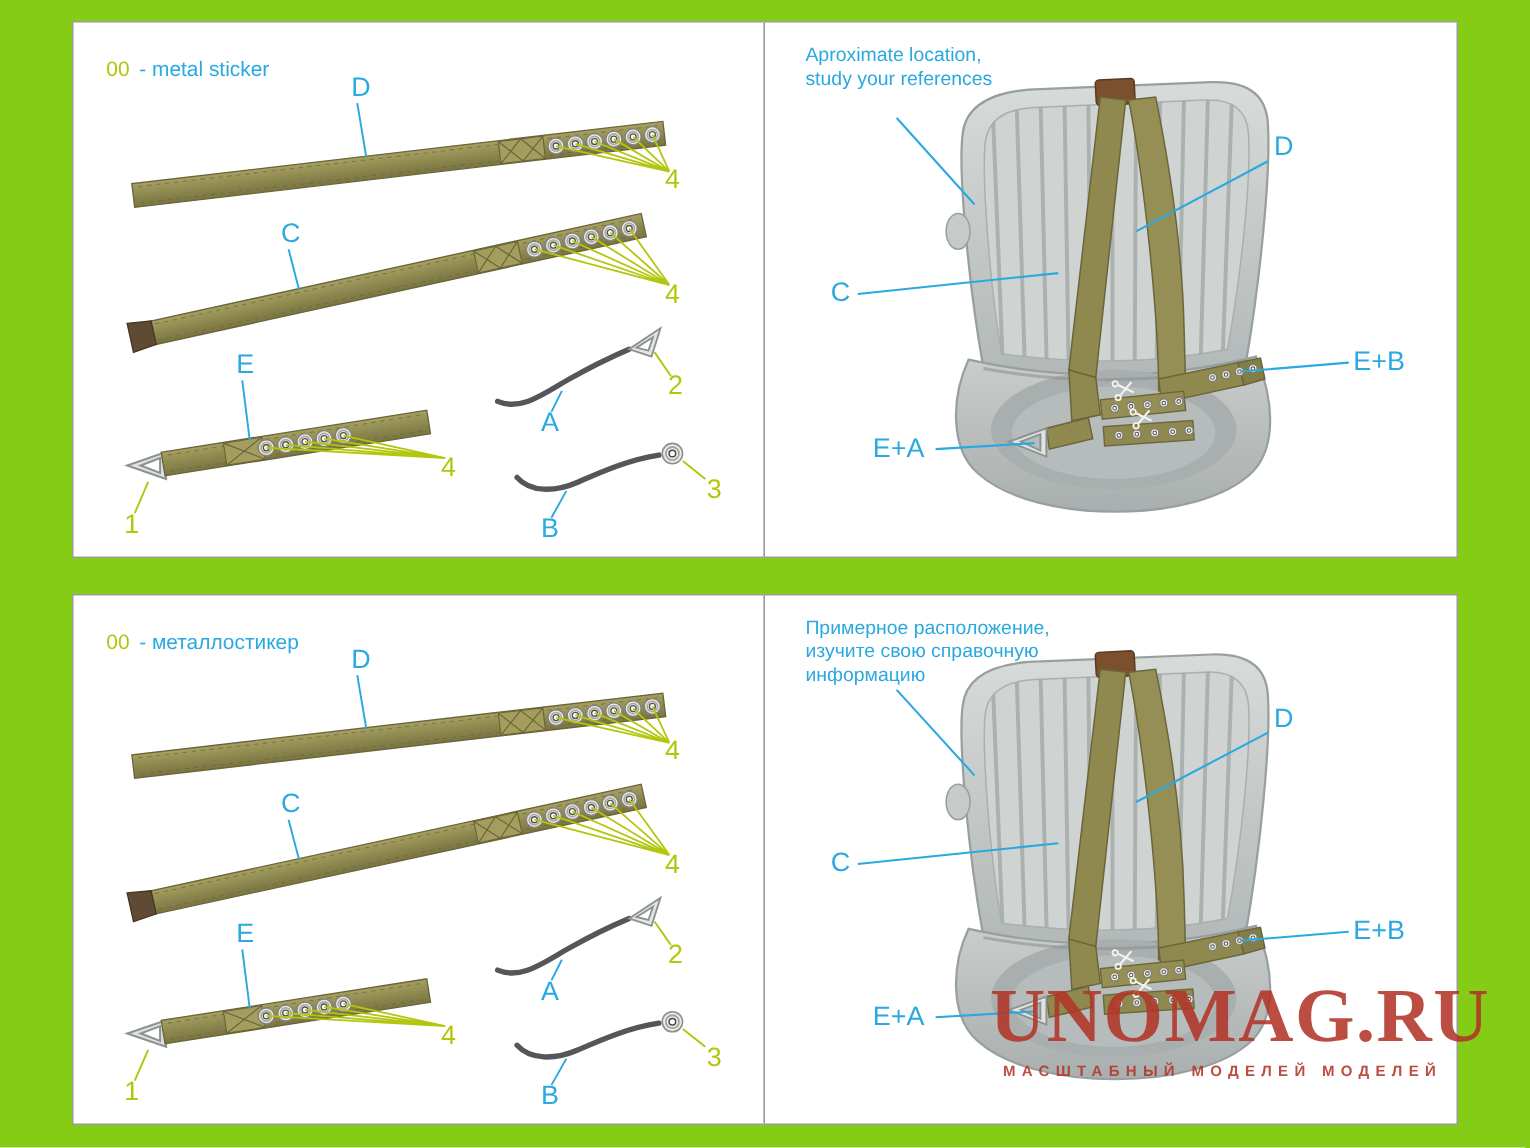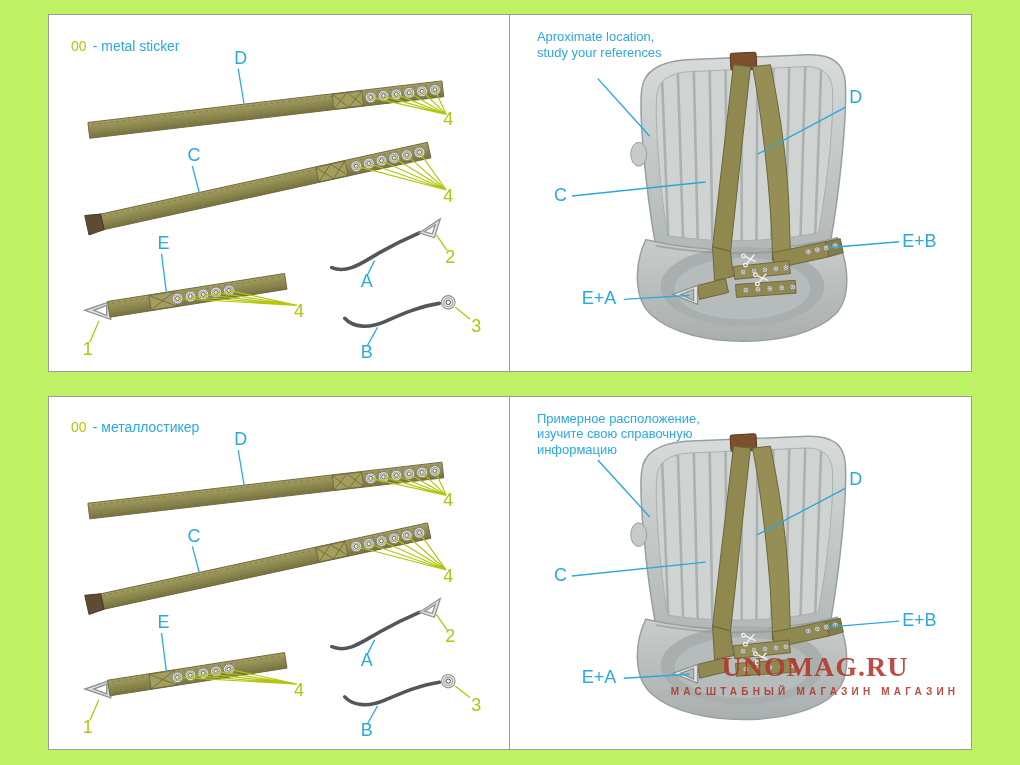--- a/index.html
+++ b/index.html
@@ -1,31 +1,31 @@
 <!DOCTYPE html>
 <html><head>
 <meta charset="utf-8">
 <style>
   html,body{margin:0;padding:0;background:#ffffff;}
-  #page{position:relative;width:1020px;height:765px;background:#bef264;
+  #page{position:relative;width:1020px;height:765px;background:#84cc16;
         font-family:"Liberation Sans",sans-serif;overflow:hidden;}
   .panel{position:absolute;background:#ffffff;border:1px solid #9b9b9b;box-sizing:border-box;}
   .panel > svg{display:block;width:100%;height:100%;}
   #p-tl{left:48px;top:14px;width:462px;height:358px;}
   #p-tr{left:509px;top:14px;width:463px;height:358px;text-align:right;}
   #p-bl{left:48px;top:396px;width:462px;height:354px;}
   #p-br{left:509px;top:396px;width:463px;height:354px;}
   text{font-family:"Liberation Sans",sans-serif;}
   .t-cyan{fill:#2aa9e0;}
   .t-green{fill:#b2c60e;}
   .s13{font-size:13px;}
   .s14{font-size:14px;}
   .s18{font-size:18px;}
   .watermark{position:absolute;left:150px;top:256px;width:310px;text-align:center;pointer-events:none;}
-  .wm-title{font-family:"Liberation Serif",serif;font-size:28px;font-weight:700;
+  .wm-title{font-family:"Liberation Serif",serif;font-size:51px;font-weight:700;
             color:rgba(178,52,40,0.88);letter-spacing:1px;line-height:1;}
   .wm-sub{font-size:10px;font-weight:700;color:rgba(178,52,40,0.88);
           letter-spacing:4.2px;margin-top:5px;white-space:nowrap;}
 </style>
 </head>
 <body>
 
 <div id="page">
 
   <svg width="0" height="0" style="position:absolute" aria-hidden="true">
@@ -234,17 +234,17 @@
       <text class="t-cyan s13" x="27" y="26">Примерное расположение,</text>
       <text class="t-cyan s13" x="27" y="42">изучите свою справочную</text>
       <text class="t-cyan s13" x="27" y="58">информацию</text>
       <text class="t-cyan s18" x="44" y="187">C</text>
       <text class="t-cyan s18" x="340" y="89">D</text>
       <text class="t-cyan s18" x="393" y="233">E+B</text>
       <text class="t-cyan s18" x="72" y="291">E+A</text>
     </svg>
     <div class="watermark">
       <div class="wm-title">UNOMAG.RU</div>
-      <div class="wm-sub">МАСШТАБНЫЙ МАГАЗИН МАГАЗИН</div>
+      <div class="wm-sub">МАСШТАБНЫЙ МОДЕЛЕЙ МОДЕЛЕЙ</div>
     </div>
   </div>
 
 </div>
 
 </body></html>

